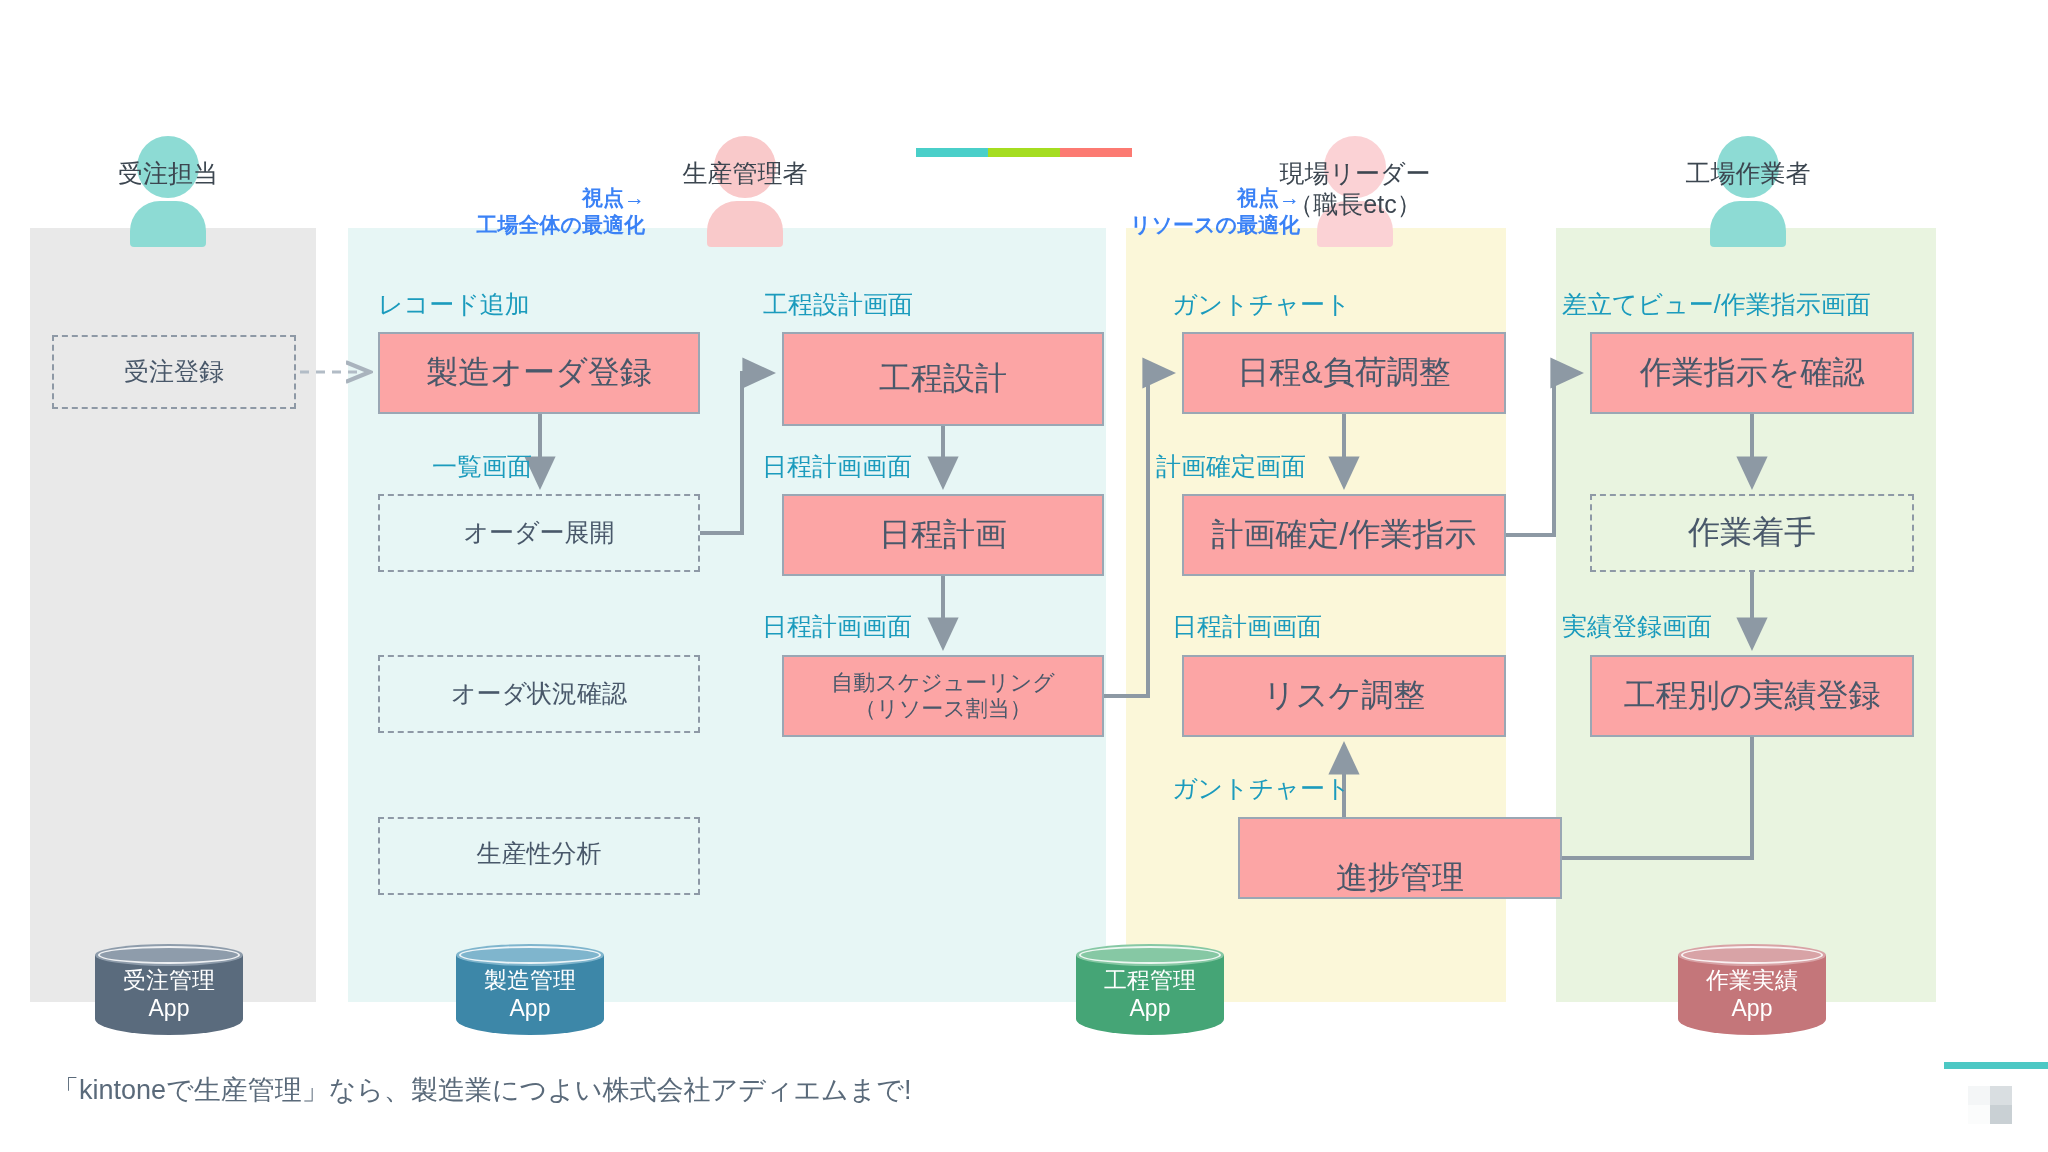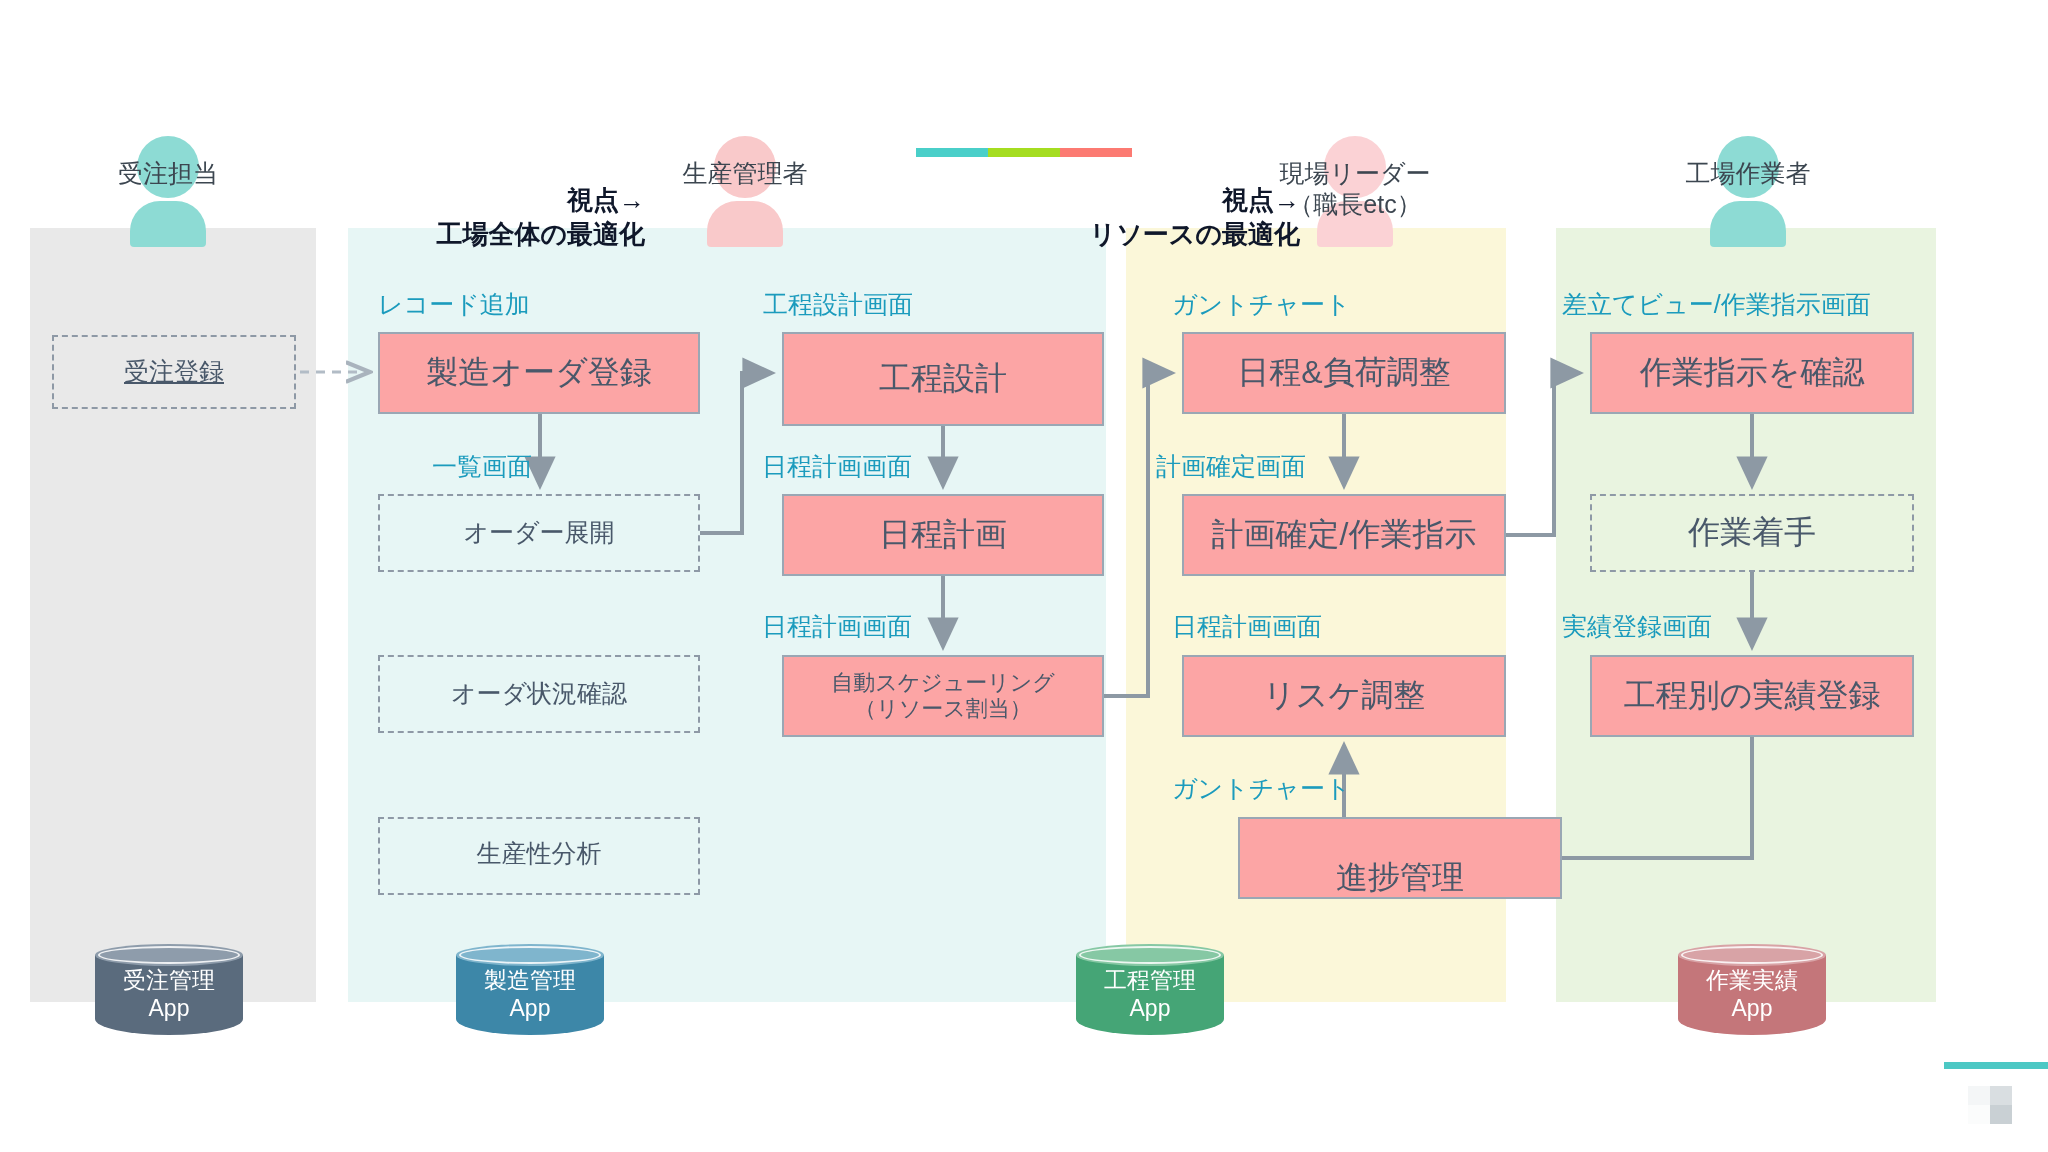--- a/index.html
+++ b/index.html
@@ -49,21 +49,21 @@
   }
   .person .body {
     width: 76px; height: 46px;
     border-radius: 30px 30px 4px 4px;
     margin: 3px auto 0;
   }
 
   
   .viewpoint {
     position: absolute; text-align: right;
-    font-size: 26px; line-height: 1.30; color: #0f172a;
+    font-size: 21px; line-height: 1.30; color: #3b82f6;
     white-space: pre-line; font-weight: 600;
   }
 
   
   .screen-label {
     position: absolute;
     font-size: 25px; color: #1b9bbd; white-space: nowrap;
     z-index: 4;
   }
 
@@ -229,21 +229,21 @@
       <div class="screen-label" style="left: 432px; top: 450px; text-align: center;">一覧画面</div>
       <div class="screen-label" style="left: 762px; top: 450px;">日程計画画面</div>
       <div class="screen-label" style="left: 1156px; top: 450px;">計画確定画面</div>
       <div class="screen-label" style="left: 762px; top: 610px;">日程計画画面</div>
       <div class="screen-label" style="left: 1172px; top: 610px;">日程計画画面</div>
       <div class="screen-label" style="left: 1562px; top: 610px;">実績登録画面</div>
       <div class="screen-label" style="left: 1172px; top: 772px;">ガントチャート</div>
     </div>
 
   <div id="nodes-host">
-      <div class="node dashed" style="left: 52px; top: 335px; width: 244px; height: 74px; text-decoration: underline;">
+      <div class="node dashed" style="left: 52px; top: 335px; width: 244px; height: 74px;">
         <div class="n-text small">受注登録</div>
       </div>
       <div class="node solid" style="left: 378px; top: 332px; width: 322px; height: 82px;">
         <div class="n-text">製造オーダ登録</div>
       </div>
       <div class="node dashed" style="left: 378px; top: 494px; width: 322px; height: 78px;">
         <div class="n-text small">オーダー展開</div>
       </div>
       <div class="node dashed" style="left: 378px; top: 655px; width: 322px; height: 78px;">
         <div class="n-text small">オーダ状況確認</div>
@@ -308,20 +308,21 @@
       </div>
       <div class="cyl" style="left: 1678px; top: 944px;">
         <div class="body" style="background: rgb(196, 118, 122);"></div>
         <div class="top" style="background: rgb(216, 163, 166);"></div>
         <div class="cap-line"></div>
         <div class="lbl">作業実績
 App</div>
       </div>
     </div>
 
+  <div class="footer-text">「kintoneで生産管理」なら、製造業につよい株式会社アディエムまで!</div>
   <div class="footer-rule"></div>
   <div class="footer-logo">
     <i style="left:0;top:0;background:#f4f6f7"></i>
     <i style="left:22px;top:0;background:#d9dee1"></i>
     <i style="left:0;top:19px;background:#fbfcfc"></i>
     <i style="left:22px;top:19px;background:#c9d0d4"></i>
   </div>
 </div>
 
 </body></html>

